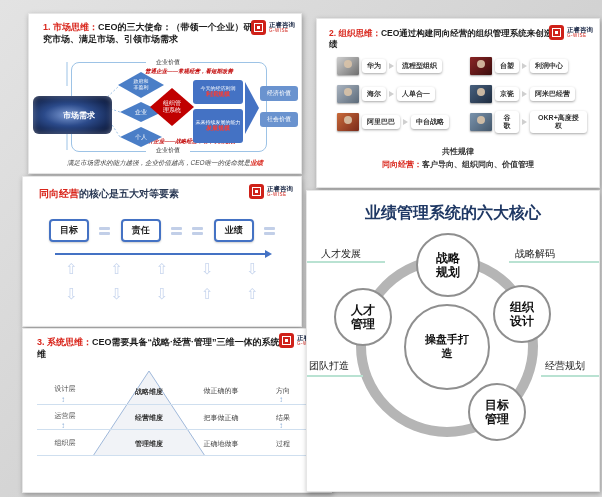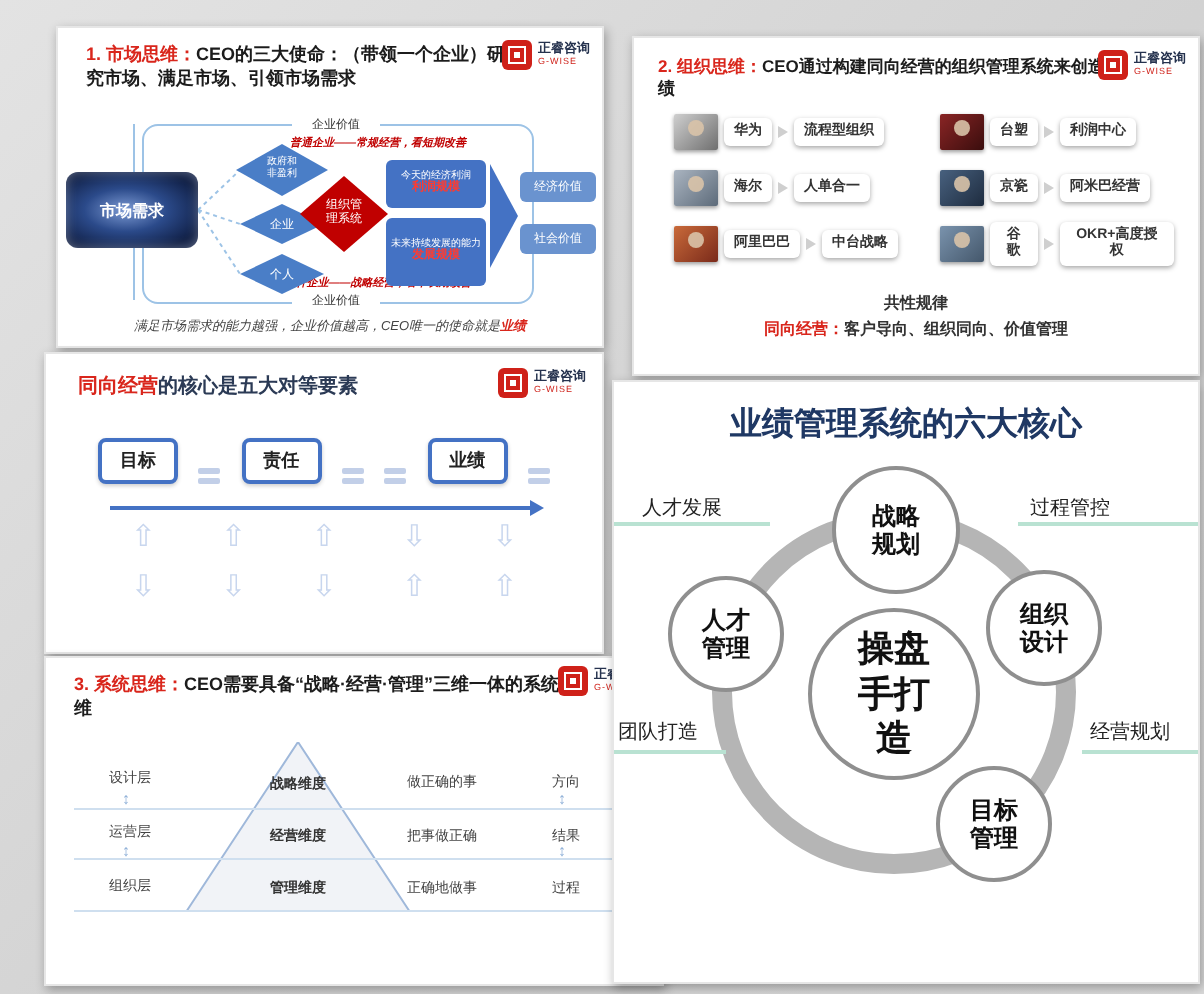--- a/index.html
+++ b/index.html
@@ -21,21 +21,21 @@
   #card1{left:28px;top:13px;width:272px;height:159px;}
   #card1 .slide-title{left:14px;top:8px;right:42px;font-size:9px;}
   #card1 .logo{right:6px;top:6px;}
   .dborder{position:absolute;left:42px;top:48px;width:194px;height:88px;border:1px solid #9dc3e6;border-radius:8px;}
   .vchip{position:absolute;left:117px;width:44px;text-align:center;font-size:6px;color:#333;background:#fff;}
   .vchip.t{top:44px;}
   .vchip.b{top:132px;}
   .dnote{position:absolute;left:86px;width:148px;text-align:center;font-size:5.5px;font-style:italic;font-weight:bold;color:#c00000;}
   .dnote.t{top:54px;}
   .dnote.b{top:124px;}
-  .market{position:absolute;left:4px;top:72px;width:66px;height:38px;border-radius:6px;display:flex;align-items:center;justify-content:center;color:#fff;font-weight:bold;font-size:8px;background:radial-gradient(ellipse at 45% 50%,#7d9bd4 0%,#2b4a8a 40%,#101f45 80%);box-shadow:inset 0 0 6px rgba(255,255,255,.35);}
+  .market{position:absolute;left:4px;top:82px;width:66px;height:38px;border-radius:6px;display:flex;align-items:center;justify-content:center;color:#fff;font-weight:bold;font-size:8px;background:radial-gradient(ellipse at 45% 50%,#7d9bd4 0%,#2b4a8a 40%,#101f45 80%);box-shadow:inset 0 0 6px rgba(255,255,255,.35);padding-left:13px;}
   .diam{position:absolute;display:flex;align-items:center;justify-content:center;color:#fff;text-align:center;background:#4a7ec7;clip-path:polygon(50% 0,100% 50%,50% 100%,0 50%);}
   .diam.d1{left:89px;top:58px;width:46px;height:26px;font-size:5px;line-height:1.15;}
   .diam.d1 span{width:18px;}
   .diam.d2{left:91px;top:88px;width:42px;height:20px;font-size:6px;}
   .diam.d3{left:91px;top:113px;width:42px;height:20px;font-size:6px;}
   .diam.core{left:121px;top:74px;width:44px;height:38px;background:#c00000;font-size:6px;line-height:1.2;}
   .diam.core span{width:20px;}
   .obox{position:absolute;left:164px;width:50px;border-radius:3px;background:#4472c4;color:#fff;display:flex;flex-direction:column;align-items:center;justify-content:center;text-align:center;line-height:1.25;}
   .obox .l1{font-size:5px;width:46px;}
   .obox .em{font-size:6px;font-weight:bold;color:#ff3b30;}
@@ -66,21 +66,21 @@
   .pill{background:#fff;border-radius:3px;box-shadow:0 1px 2.5px rgba(0,0,0,.35);font-size:7px;font-weight:bold;color:#333;padding:3px 5px;text-align:center;line-height:1.2;}
   .pill.practice{max-width:54px;}
   .rarrow{width:0;height:0;border-top:3.5px solid transparent;border-bottom:3.5px solid transparent;border-left:5px solid #cfcfcf;flex:0 0 auto;}
   .law-title{position:absolute;left:0;right:0;top:127px;text-align:center;font-size:8px;font-weight:bold;color:#333;}
   .law-line{position:absolute;left:0;right:0;top:140px;text-align:center;font-size:8px;font-weight:bold;color:#333;}
 
   
   #card3{left:22px;top:176px;width:278px;height:149px;}
   #card3 .slide-title{left:16px;top:10px;font-size:10px;color:#2b3a55;}
   #card3 .logo{right:8px;top:7px;}
-  .erow{position:absolute;left:26px;right:26px;top:42px;display:flex;align-items:flex-end;justify-content:space-between;}
+  .erow{position:absolute;left:26px;right:26px;top:42px;display:flex;align-items:center;justify-content:space-between;}
   .ebox{border:2px solid #4472c4;border-radius:4px;background:#fff;padding:3px 9px;font-size:9px;font-weight:bold;color:#222;box-shadow:0 1px 2px rgba(0,0,0,.2);}
   .eq{display:flex;flex-direction:column;gap:2px;}
   .eq i{display:block;width:11px;height:3px;background:#c2cfe8;border-radius:1px;}
   .longarrow{position:absolute;left:32px;top:76px;width:210px;height:2px;background:#4472c4;}
   .longarrow::after{content:"";position:absolute;right:-7px;top:-3px;border-top:4px solid transparent;border-bottom:4px solid transparent;border-left:7px solid #4472c4;}
   .udrow{position:absolute;left:26px;right:26px;display:flex;}
   .udrow span{flex:1;text-align:center;font-size:15px;color:#c8d6ee;line-height:1;}
   .udrow.r1{top:84px;}
   .udrow.r2{top:109px;}
 
@@ -101,21 +101,21 @@
   #card5 .slide-title{left:0;right:0;top:12px;text-align:center;font-size:16px;color:#1f3864;}
   .ring{position:absolute;left:49px;top:64px;width:182px;height:182px;box-sizing:border-box;border:10px solid #b5b5b5;border-radius:50%;}
   .node{position:absolute;background:#fff;border:2px solid #8f8f8f;border-radius:50%;display:flex;align-items:center;justify-content:center;text-align:center;font-weight:bold;color:#111;box-sizing:border-box;}
   .node span{display:block;}
   .n-strategy{left:109px;top:42px;width:64px;height:64px;font-size:12px;line-height:1.2;}
   .n-small{width:58px;height:58px;font-size:12px;line-height:1.2;}
   .n-org{left:186px;top:94px;}
   .n-talent{left:27px;top:97px;}
   .n-perf{left:59px;top:192px;}
   .n-goal{left:161px;top:192px;}
-  .n-center{left:97px;top:113px;width:86px;height:86px;font-size:18px;line-height:1.25;}
+  .n-center{left:97px;top:113px;width:86px;height:86px;font-size:11px;line-height:1.25;}
   .n-strategy span,.n-small span{width:26px;text-align:center;}
   .n-center span{width:48px;}
   .elabel{position:absolute;font-size:10px;color:#222;}
   .tealline{position:absolute;height:1.5px;background:#b9e2d2;}
 </style>
 </head>
 <body>
 
 <div class="stage">
 
@@ -308,21 +308,21 @@
   </section>
 
   <section class="card" id="card5">
     <div class="slide-title">业绩管理系统的六大核心</div>
     <div class="ring"></div>
     <div class="tealline" style="left:0;top:70px;width:78px"></div>
     <div class="tealline" style="left:202px;top:70px;width:90px"></div>
     <div class="tealline" style="left:0;top:184px;width:56px"></div>
     <div class="tealline" style="left:234px;top:184px;width:58px"></div>
     <span class="elabel" style="left:14px;top:56px">人才发展</span>
-    <span class="elabel" style="left:208px;top:56px">过程管控</span>
+    <span class="elabel" style="left:208px;top:56px">战略解码</span>
     <span class="elabel" style="left:238px;top:168px">经营规划</span>
     <span class="elabel" style="left:2px;top:168px">团队打造</span>
     <div class="node n-strategy">
         <span>战略规划</span>
       </div>
     <div class="node n-small n-talent">
         <span>人才管理</span>
       </div>
     <div class="node n-small n-org">
         <span>组织设计</span>

